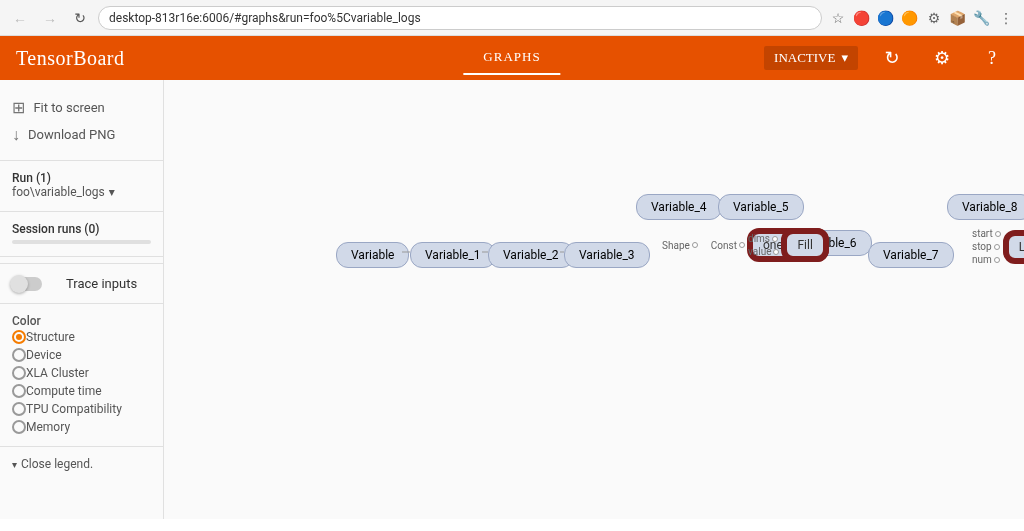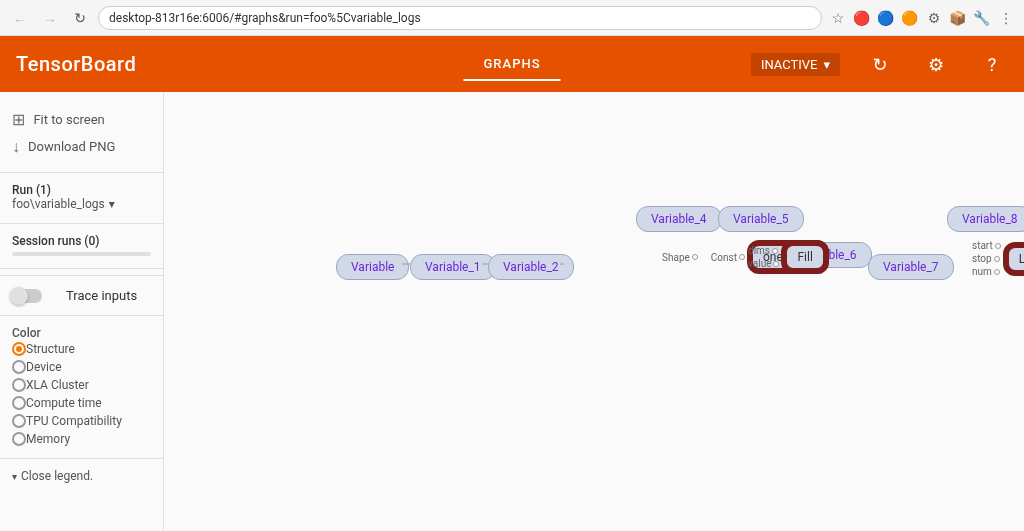--- a/index.html
+++ b/index.html
@@ -1,25 +1,26 @@
 <!DOCTYPE html>
 <html><head>
   <meta charset="utf-8">
   <style>
     * { box-sizing: border-box; margin: 0; padding: 0; }
     body { font-family: 'Roboto', Arial, sans-serif; font-size: 12px; background: #fff; overflow: hidden; }
 
     
     .top-bar {
-      height: 56px;
+      height: 44px;
       background: #e65100;
       display: flex;
       align-items: center;
       padding: 0 16px;
       color: white;
+      font-family: Liberation Serif, serif;
     }
     .top-bar-title {
       font-size: 20px;
       font-weight: 500;
       margin-right: auto;
       letter-spacing: 0.5px;
     }
     .top-bar-center {
       position: absolute;
       left: 50%;
@@ -37,21 +38,21 @@
       border-bottom: 2px solid transparent;
       text-transform: uppercase;
     }
     .top-bar-tab.active {
       color: white;
       border-bottom: 2px solid white;
     }
     .top-bar-right {
       display: flex;
       align-items: center;
-      gap: 24px;
+      gap: 18px;
       margin-left: auto;
     }
     .inactive-dropdown {
       display: flex;
       align-items: center;
       background: rgba(0,0,0,0.15);
       border-radius: 2px;
       padding: 4px 10px;
       color: white;
       font-size: 13px;
@@ -271,21 +272,21 @@
     }
 
     
     .graph-node {
       position: absolute;
       background: #d1d9e8;
       border: 1px solid #9aa7c4;
       border-radius: 12px;
       padding: 5px 14px;
       font-size: 12px;
-      color: #6d28d9;
+      color: #000000;
       cursor: pointer;
       white-space: nowrap;
       display: flex;
       align-items: center;
       justify-content: center;
     }
     .node-main {
       background: #d1d9e8;
       border: 6px solid #7f1d1d;
       border-radius: 12px;
@@ -446,20 +447,23 @@
 
     <div class="graph-node" style="left:172px;top:162px;">
       <span>Variable</span>
     </div>
     <div class="graph-node" style="left:246px;top:162px;">
       <span>Variable_1</span>
     </div>
     <div class="graph-node" style="left:324px;top:162px;">
       <span>Variable_2</span>
     </div>
+    <div class="graph-node" style="left:400px;top:162px;">
+      <span>Variable_3</span>
+    </div>
     <div class="graph-node" style="left:472px;top:114px;">
       <span>Variable_4</span>
     </div>
     <div class="graph-node" style="left:554px;top:114px;">
       <span>Variable_5</span>
     </div>
     <div class="graph-node" style="left:622px;top:150px;">
       <span>Variable_6</span>
     </div>
     <div class="graph-node" style="left:704px;top:162px;">

